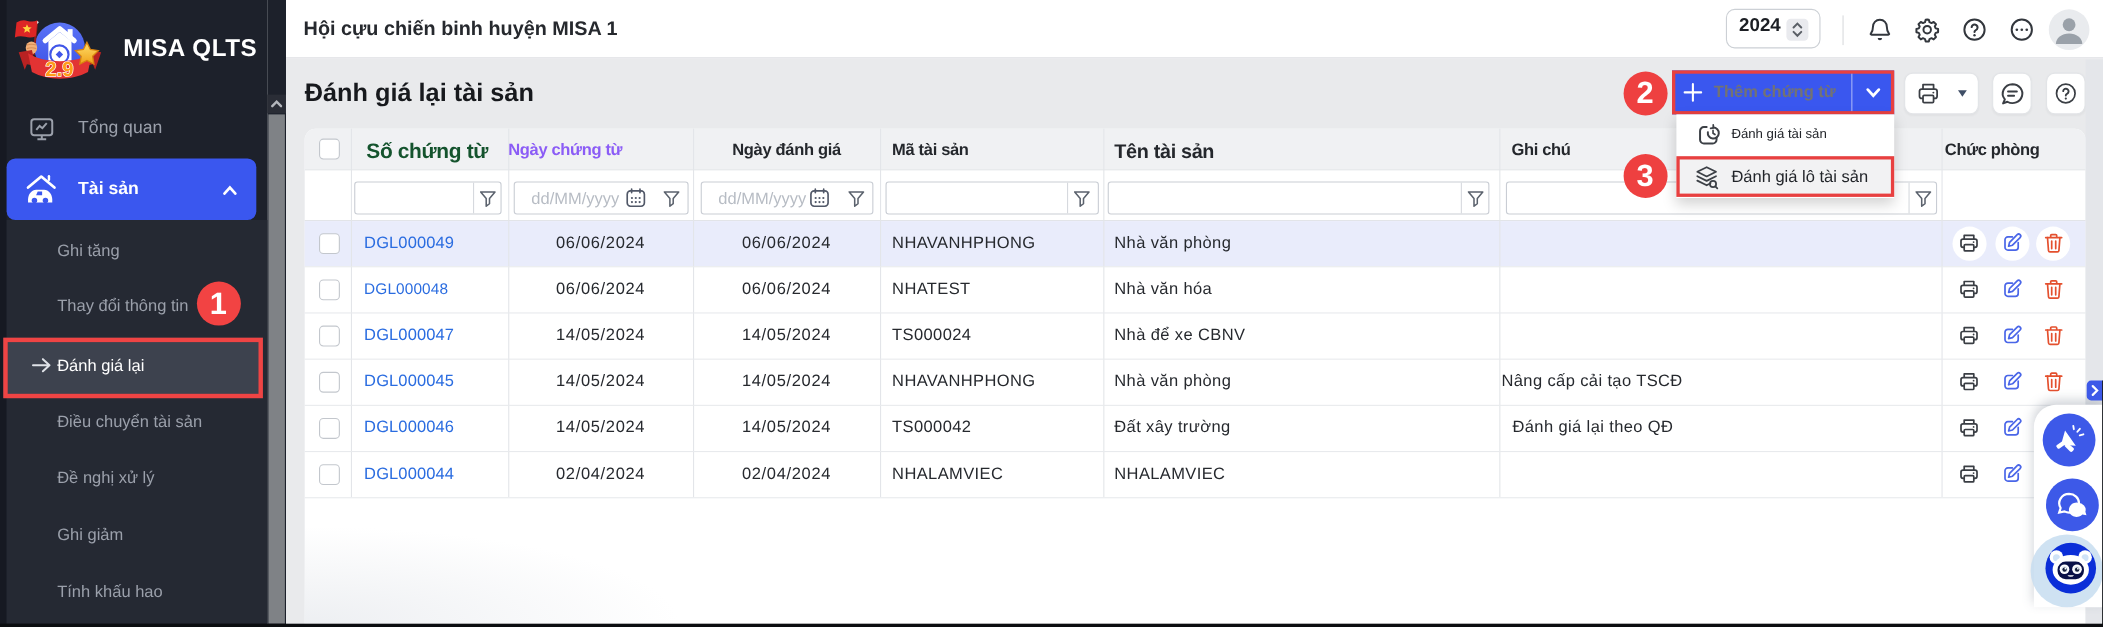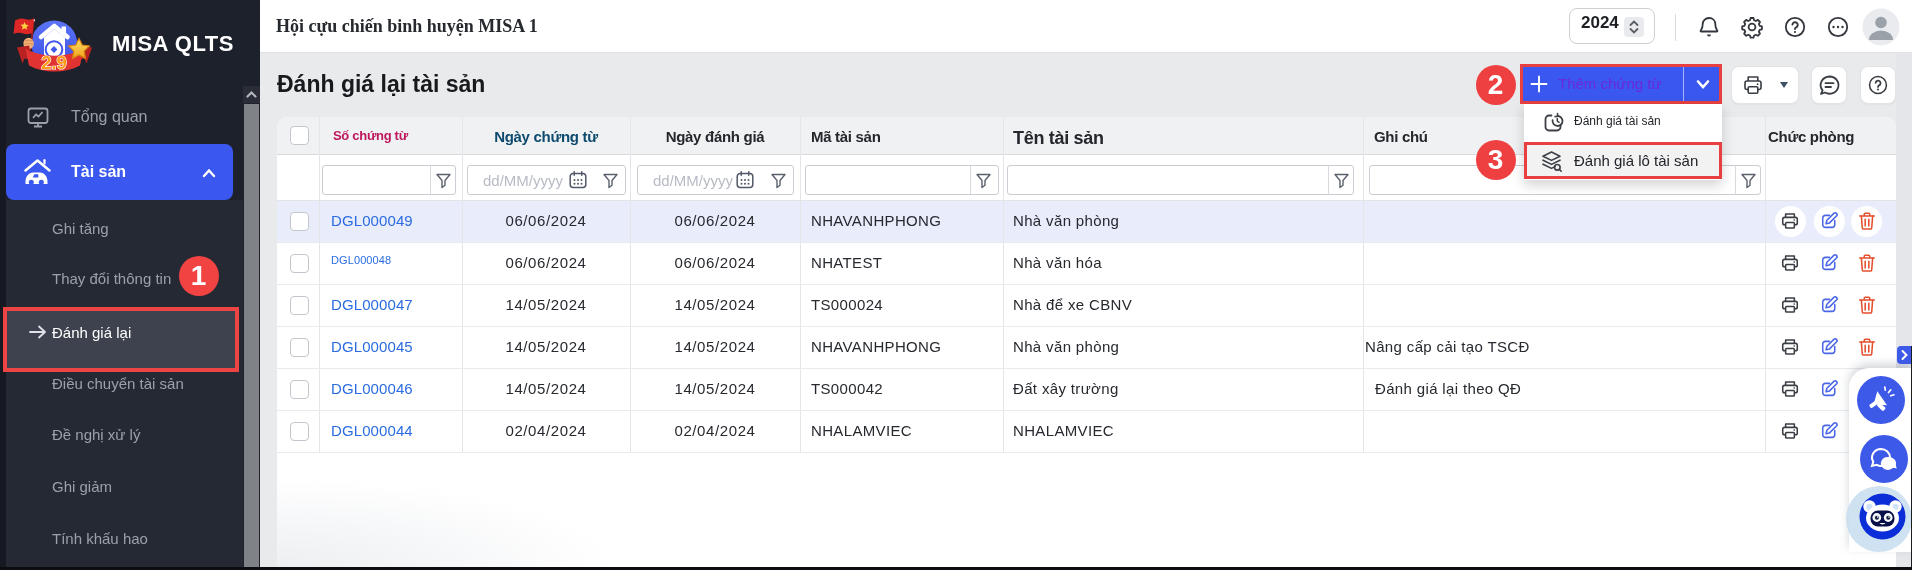--- a/index.html
+++ b/index.html
@@ -68,36 +68,36 @@
 </svg>
 
 <div class="txt" style="left:52px;top:220px;color:#9ba0ab;font-size:15px;">Ghi tăng</div>
 <div class="txt" style="left:52px;top:270px;color:#9ba0ab;font-size:15px;">Thay đổi thông tin</div>
 <div class="txt" style="left:52px;top:375px;color:#9ba0ab;font-size:15px;">Điều chuyển tài sản</div>
 <div class="txt" style="left:52px;top:426px;color:#9ba0ab;font-size:15px;">Đề nghị xử lý</div>
 <div class="txt" style="left:52px;top:478px;color:#9ba0ab;font-size:15px;">Ghi giảm</div>
 <div class="txt" style="left:52px;top:530px;color:#9ba0ab;font-size:15px;">Tính khấu hao</div>
 <div class="abs" style="left:178.5px;top:256px;width:40px;height:40px;border-radius:50%;background:#f24343;color:#fff;font-size:28px;font-weight:bold;text-align:center;line-height:40px;">1</div>
 
-<div class="abs" style="left:3px;top:307px;width:236px;height:65px;background:#3d424e;border:4px solid #ef4444;">
+<div class="abs" style="left:3px;top:307px;width:236px;height:55px;background:#3d424e;border:4px solid #ef4444;">
   <svg class="abs" style="left:20px;top:13px;" width="22" height="16" viewBox="0 0 22 16" fill="none" stroke="#dfe2e8" stroke-width="1.8" stroke-linecap="round" stroke-linejoin="round">
     <path d="M3,8 L18,8 M12,2.5 L18,8 L12,13.5"></path>
   </svg>
   <div class="txt" style="left:45px;top:12.5px;color:#fff;font-size:15px;">Đánh giá lại</div>
 </div>
 
 <div class="abs" style="left:243px;top:0;width:17px;height:570px;background:#1d212b;"></div>
 <div class="abs" style="left:243px;top:86px;width:17px;height:17px;background:#2a2d36;"></div>
 <svg class="abs" style="left:246px;top:90px;" width="11" height="9" viewBox="0 0 11 9" fill="none" stroke="#b3b6bc" stroke-width="2.2" stroke-linecap="round">
   <path d="M1.5,6.5 L5.5,2.5 L9.5,6.5"></path>
 </svg>
 <div class="abs" style="left:244px;top:104px;width:15px;height:463px;background:#7f8286;"></div>
 
 <div class="abs" style="left:260px;top:0;width:1652px;height:53px;background:#fff;border-bottom:1px solid #e0e1e5;"></div>
-<div class="txt" style="left:276px;top:16px;color:#26292e;font-size:18px;font-weight:bold;font-family:Liberation Serif, serif;">Hội cựu chiến binh huyện MISA 1</div>
+<div class="txt" style="left:276px;top:16px;color:#26292e;font-size:18px;font-weight:bold;">Hội cựu chiến binh huyện MISA 1</div>
 
 <div class="abs" style="left:1569px;top:8px;width:86px;height:36px;background:#fff;border:1px solid #ccd0d5;border-radius:8px;"></div>
 <div class="txt" style="left:1581px;top:13px;font-size:17px;font-weight:bold;color:#1c1f24;">2024</div>
 <div class="abs" style="left:1624px;top:17px;width:20px;height:20px;background:#e9eaee;border-radius:4px;"></div>
 <svg class="abs" style="left:1627px;top:19px;" width="14" height="16" viewBox="0 0 14 16" fill="none" stroke="#5a5f66" stroke-width="1.8" stroke-linecap="round">
   <path d="M3.5,6 L7,2.5 L10.5,6 M3.5,10 L7,13.5 L10.5,10"></path>
 </svg>
 <div class="abs" style="left:1675px;top:14px;width:1px;height:27px;background:#d9dbde;"></div>
 
 <svg class="abs" style="left:1697px;top:15px;" width="24" height="24" viewBox="0 0 24 24" fill="none" stroke="#33373d" stroke-width="1.8" stroke-linejoin="round">
@@ -130,21 +130,21 @@
 </svg>
 
 <div class="txt" style="left:277px;top:71px;color:#17191d;font-size:23px;font-weight:bold;">Đánh giá lại tài sản</div>
 
 <div class="abs" style="left:1475.5px;top:65px;width:40px;height:40px;border-radius:50%;background:#ee4040;color:#fff;font-size:28px;font-weight:bold;text-align:center;line-height:40px;">2</div>
 
 <div class="abs" style="left:1520px;top:64px;width:202px;height:40px;border:3px solid #e84040;background:#3a57ef;"></div>
 <svg class="abs" style="left:1529px;top:74px;" width="20" height="20" viewBox="0 0 20 20" stroke="#fff" stroke-width="1.9" stroke-linecap="round">
   <path d="M10,2.5 L10,17.5 M2.5,10 L17.5,10"></path>
 </svg>
-<div class="txt" style="left:1558px;top:75px;color:#6d28d9;font-size:15px;font-weight:normal;">Thêm chứng từ</div>
+<div class="txt" style="left:1558px;top:75px;color:#737373;font-size:15px;font-weight:bold;">Thêm chứng từ</div>
 <div class="abs" style="left:1683px;top:67px;width:1px;height:34px;background:rgba(255,255,255,0.55);"></div>
 <svg class="abs" style="left:1695px;top:79px;" width="16" height="11" viewBox="0 0 16 11" fill="none" stroke="#fff" stroke-width="2.6" stroke-linecap="round">
   <path d="M3,2.5 L8,8 L13,2.5"></path>
 </svg>
 
 <div class="abs" style="left:1731px;top:66px;width:68px;height:38px;background:#fff;border:1px solid #e2e4e7;border-radius:8px;box-shadow:0 1px 2px rgba(0,0,0,0.04);"></div>
 <svg class="abs" style="left:1742px;top:74px;" width="22" height="22" viewBox="0 0 22 22" fill="none" stroke="#3a3e44" stroke-width="1.6" stroke-linejoin="round">
   <path d="M6.2,7 V3 h9.6 V7"></path>
   <rect x="3" y="7" width="16" height="8.5" rx="2"></rect>
   <rect x="6.2" y="12.8" width="9.6" height="6.4" rx="1" fill="#fff"></rect>
@@ -176,22 +176,22 @@
   <div class="abs" style="left:726px;top:0;width:1px;height:335px;background:#e3e5e9;"></div>
   <div class="abs" style="left:1086px;top:0;width:1px;height:335px;background:#e3e5e9;"></div>
   <div class="abs" style="left:1488px;top:0;width:1px;height:335px;background:#e3e5e9;"></div>
   <div class="abs" style="left:0;top:125.0px;width:1619px;height:1px;background:#e8eaed;"></div>
   <div class="abs" style="left:0;top:167.0px;width:1619px;height:1px;background:#e8eaed;"></div>
   <div class="abs" style="left:0;top:209.0px;width:1619px;height:1px;background:#e8eaed;"></div>
   <div class="abs" style="left:0;top:251.0px;width:1619px;height:1px;background:#e8eaed;"></div>
   <div class="abs" style="left:0;top:293.0px;width:1619px;height:1px;background:#e8eaed;"></div>
   <div class="abs" style="left:0;top:335.0px;width:1619px;height:1px;background:#e8eaed;"></div>
   <div class="abs" style="left:0;top:340px;width:520px;height:110px;background:radial-gradient(ellipse 500px 130px at 0% 100%, #edeff2 0%, rgba(255,255,255,0) 68%);"></div>
-  <div class="txt" style="left:56px;top:11px;font-size:13px;font-weight:bold;color:#be185d;letter-spacing:-0.3px;">Số chứng từ</div>
-  <div class="txt" style="left:185px;top:11px;width:168px;text-align:center;font-size:15px;font-weight:bold;color:#0c4a6e;letter-spacing:-0.3px;">Ngày chứng từ</div>
+  <div class="txt" style="left:56px;top:11px;font-size:19px;font-weight:bold;color:#14532d;letter-spacing:-0.3px;">Số chứng từ</div>
+  <div class="txt" style="left:185px;top:11px;width:168px;text-align:left;font-size:15px;font-weight:bold;color:#8b5cf6;letter-spacing:-0.3px;">Ngày chứng từ</div>
   <div class="txt" style="left:353px;top:11px;width:170px;text-align:center;font-size:15px;font-weight:bold;color:#24272c;letter-spacing:-0.3px;">Ngày đánh giá</div>
   <div class="txt" style="left:534px;top:11px;font-size:15px;font-weight:bold;color:#24272c;letter-spacing:-0.3px;">Mã tài sản</div>
   <div class="txt" style="left:736px;top:11px;font-size:18px;font-weight:bold;color:#24272c;letter-spacing:-0.3px;">Tên tài sản</div>
   <div class="txt" style="left:1097px;top:11px;font-size:15px;font-weight:bold;color:#24272c;letter-spacing:-0.3px;">Ghi chú</div>
   <div class="txt" style="left:1491px;top:11px;font-size:15px;font-weight:bold;color:#24272c;letter-spacing:-0.3px;">Chức phòng</div>
   <div class="abs" style="left:12.5px;top:9px;width:19px;height:19px;background:#fff;border:1.5px solid #c3c7cd;border-radius:4px;"></div>
   <div class="abs" style="left:45px;top:47.5px;width:134px;height:30.5px;border:1px solid #c9cdd4;border-radius:3px;background:#fff;"></div>
   <div class="abs" style="left:153px;top:48.5px;width:1px;height:28.5px;background:#d6d9de;"></div>
   <svg class="abs" style="left:158.0px;top:54.5px;" width="17" height="17" viewBox="0 0 17 17" fill="none" stroke="#5b626d" stroke-width="1.4" stroke-linejoin="round">
       <path d="M2,2.5 h13 l-5,6 v4.7 l-3,2.3 v-7 Z"></path>
@@ -263,21 +263,21 @@
   <svg class="abs" style="left:1542.0px;top:94.0px;" width="20" height="20" viewBox="0 0 22 22" fill="none" stroke="#4a66e8" stroke-width="1.7" stroke-linejoin="round" stroke-linecap="round">
       <path d="M11.5,4.8 H7 a2.9,2.9 0 0 0 -2.9,2.9 v7.4 a2.9,2.9 0 0 0 2.9,2.9 h7.4 a2.9,2.9 0 0 0 2.9,-2.9 V10.5"></path>
       <path d="M16.3,2.6 a2.05,2.05 0 0 1 2.9,2.9 l-7.6,7.6 -3.9,1 1,-3.9 Z"></path>
     </svg>
   <svg class="abs" style="left:1579.5px;top:94.0px;" width="20" height="20" viewBox="0 0 22 22" fill="none" stroke="#e4502e" stroke-width="1.7" stroke-linejoin="round" stroke-linecap="round">
       <path d="M3,5.5 h16 M8,5.5 V3.5 a1,1 0 0 1 1,-1 h4 a1,1 0 0 1 1,1 V5.5"></path>
       <path d="M4.8,5.5 l1,13 a1.5,1.5 0 0 0 1.5,1.3 h7.4 a1.5,1.5 0 0 0 1.5,-1.3 l1,-13"></path>
       <path d="M9,9 v7.5 M13,9 v7.5"></path>
     </svg>
   <div class="abs" style="left:12.5px;top:136.5px;width:19px;height:19px;background:#fff;border:1.5px solid #c3c7cd;border-radius:4px;"></div>
-  <div class="txt" style="left:54px;top:137.0px;font-size:11px;letter-spacing:0.1px;color:#2a6ce0;">DGL000048</div>
+  <div class="txt" style="left:54px;top:137.0px;font-size:14px;letter-spacing:0.1px;color:#2a6ce0;">DGL000048</div>
   <div class="txt" style="left:185px;top:137.0px;width:168px;text-align:center;font-size:15px;letter-spacing:0.6px;color:#26292e;">06/06/2024</div>
   <div class="txt" style="left:353px;top:137.0px;width:170px;text-align:center;font-size:15px;letter-spacing:0.6px;color:#26292e;">06/06/2024</div>
   <div class="txt" style="left:534px;top:137.0px;font-size:15px;letter-spacing:0.35px;color:#26292e;">NHATEST</div>
   <div class="txt" style="left:736px;top:137.0px;font-size:15px;letter-spacing:0.35px;color:#26292e;">Nhà văn hóa</div>
   <svg class="abs" style="left:1503.0px;top:136.0px;" width="20" height="20" viewBox="0 0 22 22" fill="none" stroke="#3a3e44" stroke-width="1.7" stroke-linejoin="round">
       <path d="M6.2,7 V3.2 h9.6 V7"></path>
       <rect x="3" y="7" width="16" height="8.2" rx="2"></rect>
       <rect x="6.2" y="12.6" width="9.6" height="6.2" rx="1" fill="#fff"></rect>
       <circle cx="15.6" cy="10" r="0.9" fill="#3a3e44" stroke="none"></circle>
     </svg>

